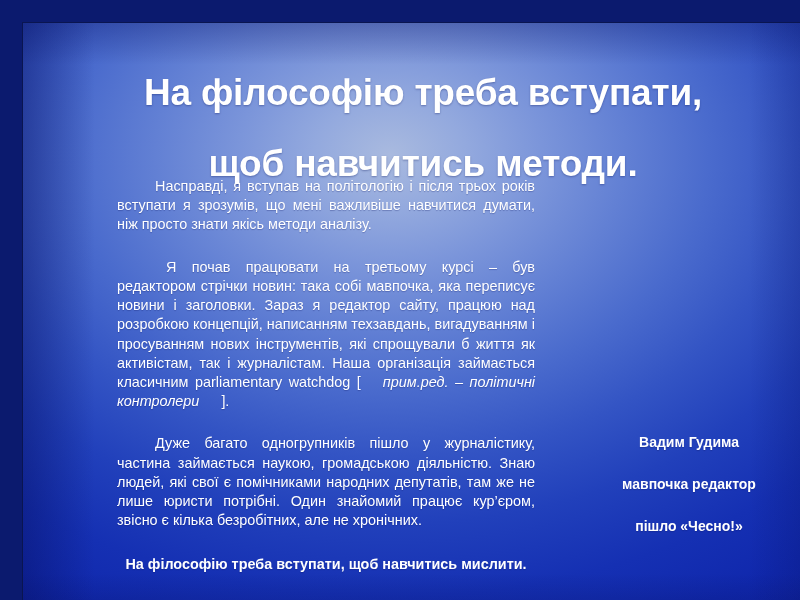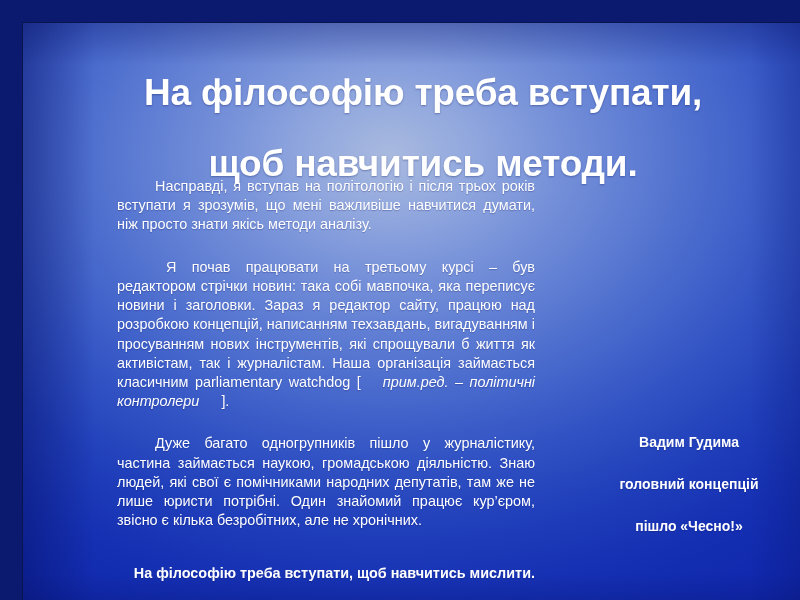--- a/index.html
+++ b/index.html
@@ -74,24 +74,24 @@
     color:#ffffff;
     font-size:14.4px;
     line-height:1.335;
     text-align:justify;
     text-justify:inter-word;
     text-shadow:0 1px 1px rgba(12,24,100,.30);
   }
   #body-column p { margin:0 0 1px 0; }
   #body-column p.indented { text-indent:38px; }
   #body-column p.centered-bold {
-    text-align:right;
+    text-align:center;
     font-weight:bold;
     text-indent:0;
-    margin:11px 0 1px 0;
+    margin:2px 0 1px 0;
   }
   .ital { font-style:italic; }
 
   
   #attribution {
     position:absolute;
     left:548px;
     top:388px;
     width:236px;
     text-align:center;
@@ -123,17 +123,17 @@
 
     <p class="indented">Дуже багато одногрупників пішло у журналістику, частина займається наукою, громадською діяльністю. Знаю людей, які свої є помічниками народних депутатів, там же не лише юристи потрібні. Один знайомий працює кур’єром, звісно є кілька безробітних, але не хронічних.</p>
 
     <p class="centered-bold">На філософію треба вступати, щоб навчитись мислити.</p>
 
 
   </div>
 
   <div id="attribution">
     <span class="aline">Вадим Гудима</span>
-    <span class="aline">головний концепцій</span>
+    <span class="aline">мавпочка редактор</span>
     <span class="aline">пішло «Чесно!»</span>
   </div>
 
 </div>
 
 </body></html>

